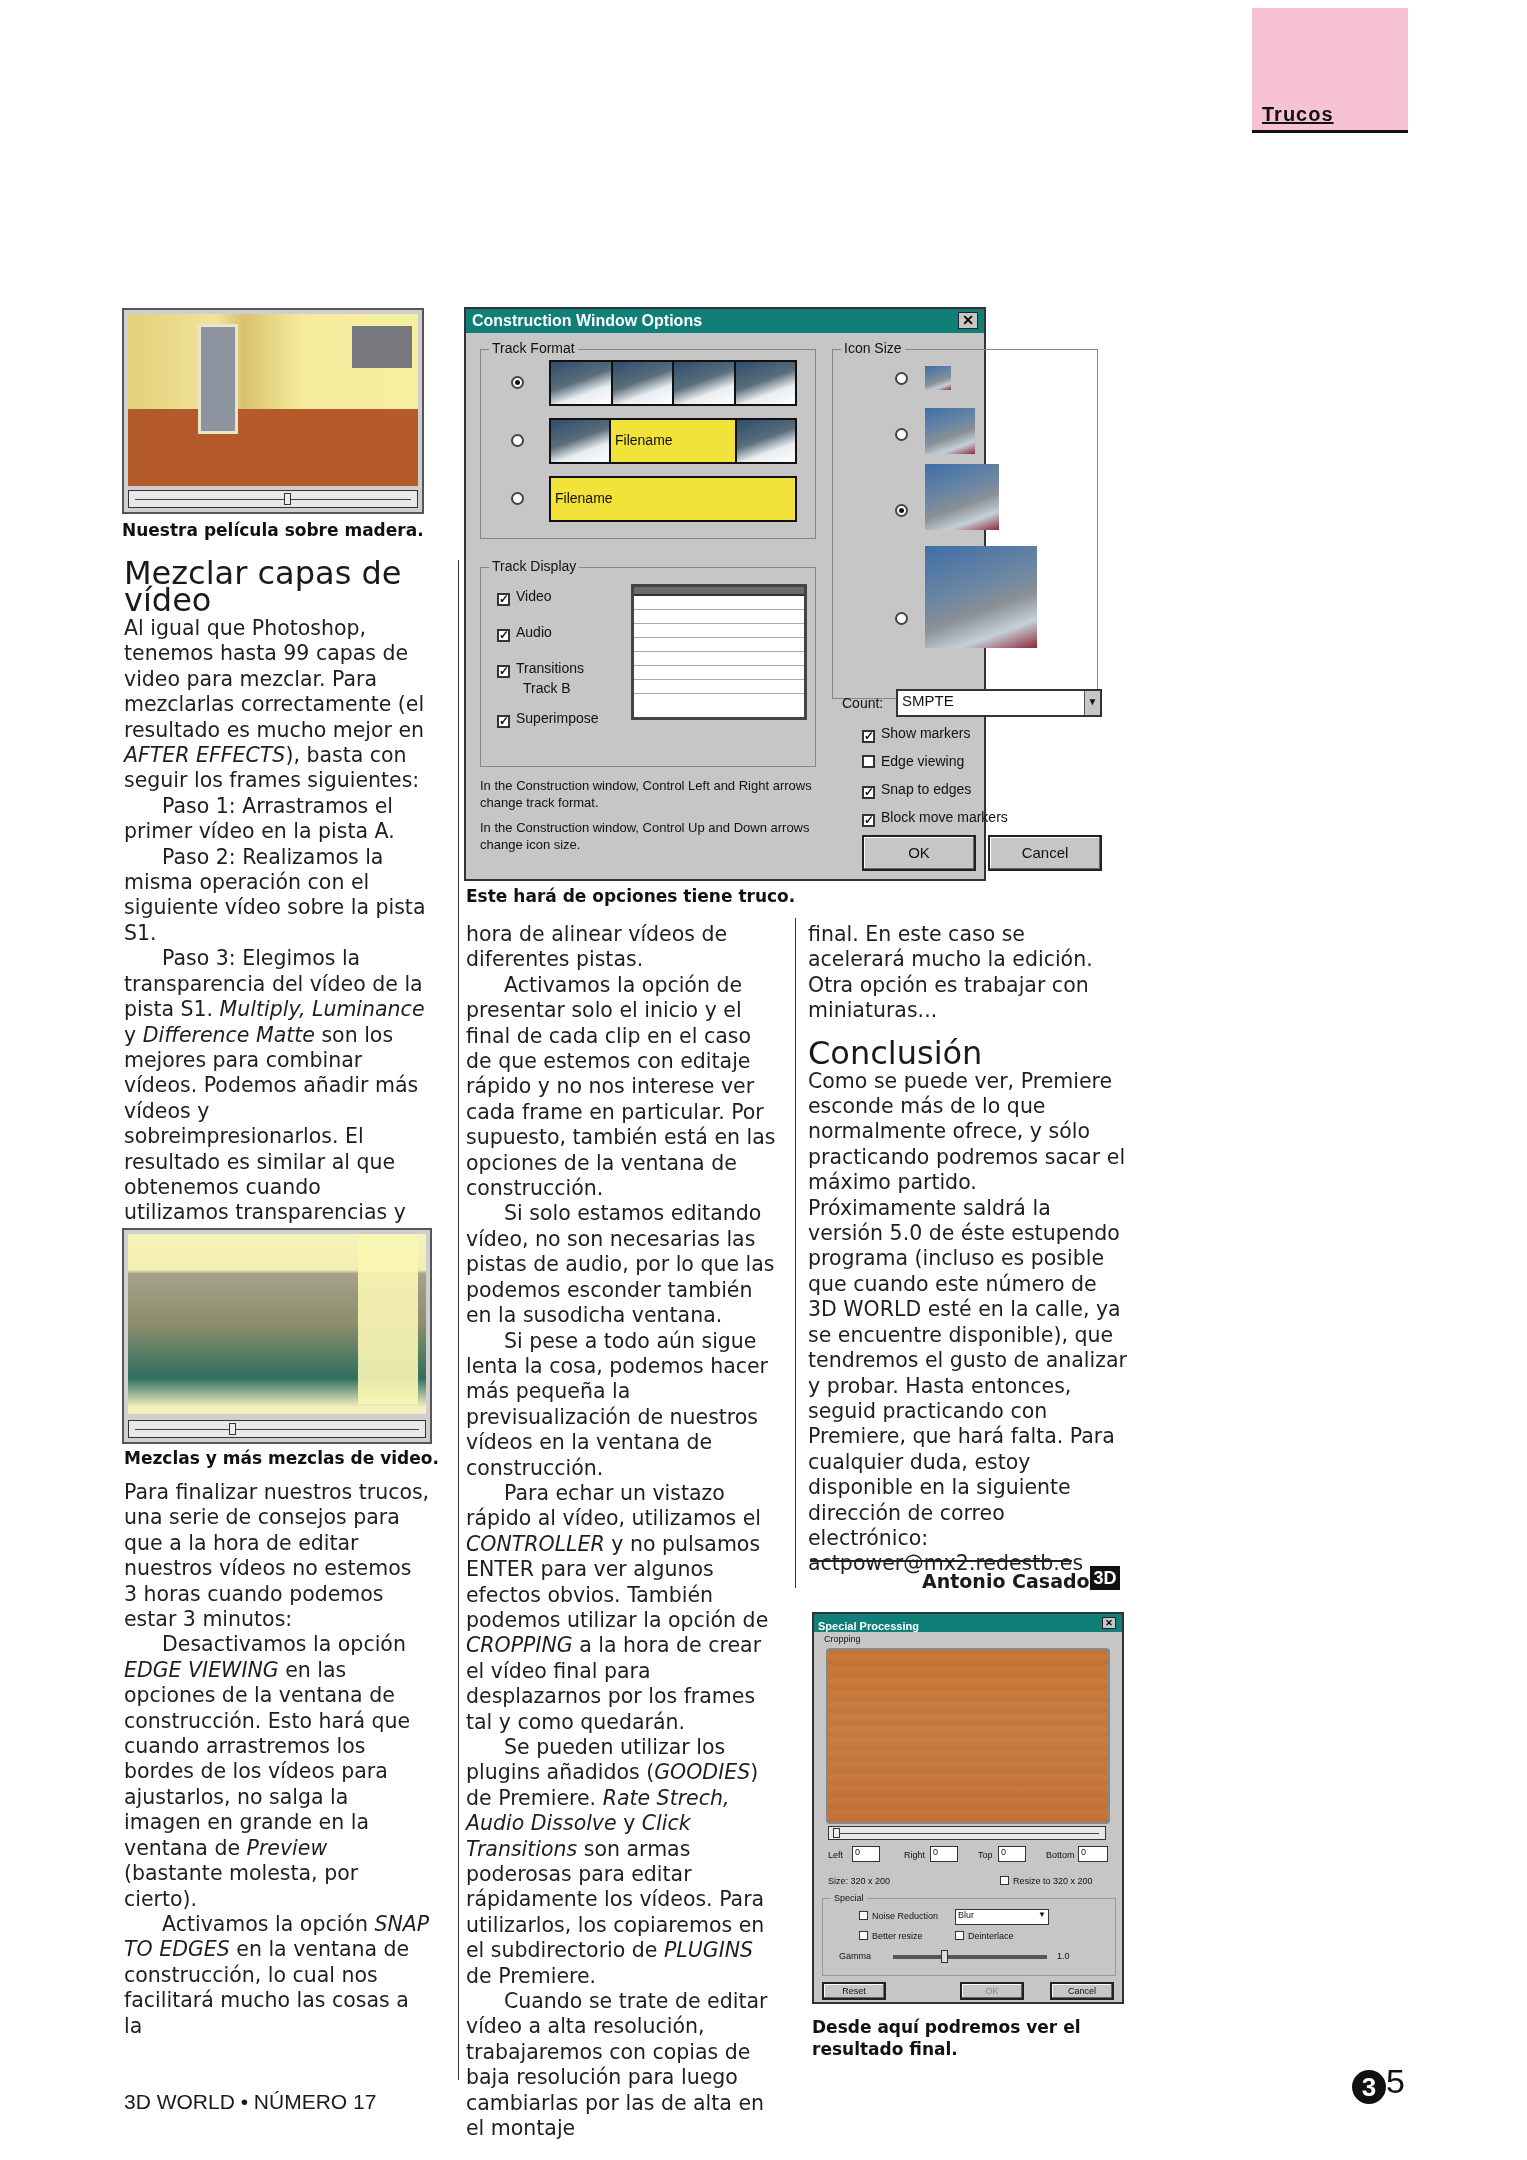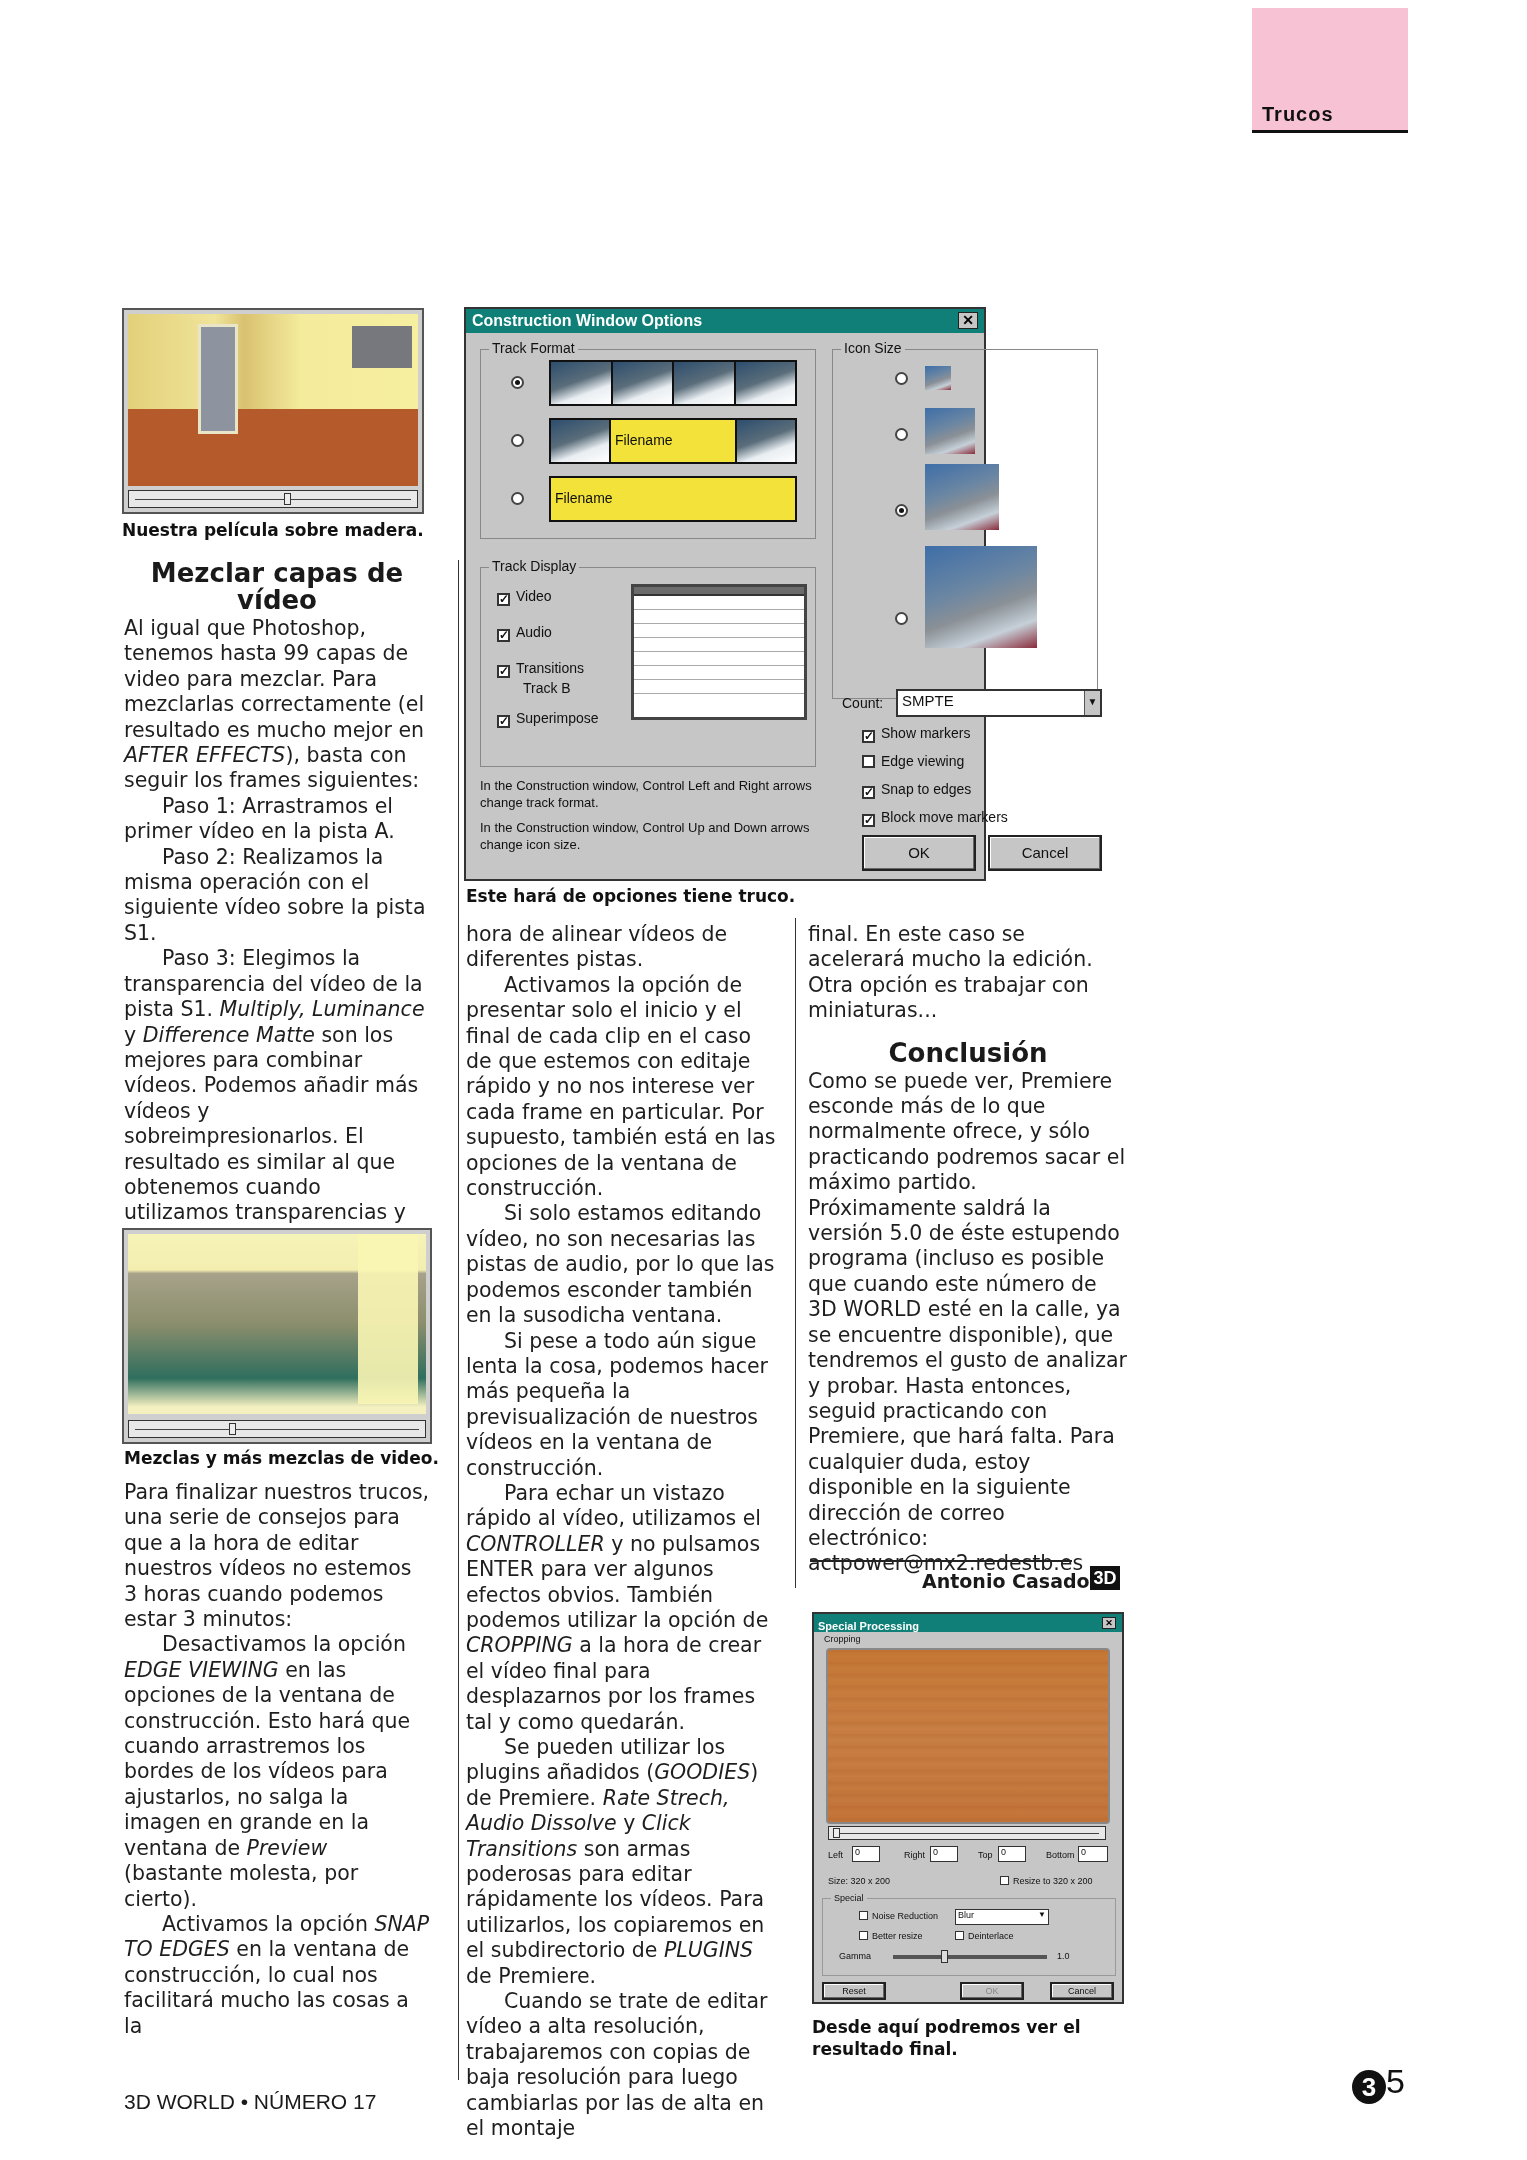--- a/index.html
+++ b/index.html
@@ -1,31 +1,31 @@
 <!DOCTYPE html>
 <html><head>
 <meta charset="utf-8">
 <style>
   * { box-sizing: border-box; margin: 0; padding: 0; }
   html, body { width: 1527px; height: 2160px; background: #ffffff; overflow: hidden; }
   body { position: relative; font-family: "DejaVu Sans", "Liberation Sans", sans-serif; color: #1a1a1a; }
 
   .section-tab { position: absolute; left: 1252px; top: 8px; width: 156px; height: 125px; background: #f7c3d4; }
-  .section-label { position: absolute; left: 1262px; top: 103px; font-family: "Liberation Sans", sans-serif; font-weight: bold; font-size: 20px; letter-spacing: 1px; color: #111; }
+  .section-label { position: absolute; left: 1262px; top: 103px; font-family: "Liberation Sans", sans-serif; font-weight: bold; font-size: 20px; letter-spacing: 1px; color: #111; text-decoration: underline; }
   .section-rule { position: absolute; left: 1252px; top: 130px; width: 156px; height: 3px; background: #111; }
 
   .col { position: absolute; font-size: 20.5px; line-height: 25.4px; color: #1e1e1e; }
   .col p { margin: 0; }
   .col p.ind { text-indent: 38px; }
   .col i { font-style: italic; }
   .col-left { left: 124px; top: 560px; width: 306px; }
   .col-mid  { left: 466px; top: 922px; width: 315px; }
   .col-right{ left: 808px; top: 922px; width: 320px; }
 
-  h2.head { font-family: "DejaVu Sans", sans-serif; font-weight: bold; font-size: 26px; line-height: 27px; color: #1a1a1a; margin-bottom: 2px; text-align: center; }
+  h2.head { font-family: "DejaVu Sans", sans-serif; font-weight: normal; font-size: 32px; line-height: 27px; color: #1a1a1a; margin-bottom: 2px; }
 
   .caption { position: absolute; font-family: "DejaVu Sans", sans-serif; font-weight: bold; font-size: 17px; color: #111; }
 
   .vrule { position: absolute; width: 1px; background: #333; }
 
   
   .photo-frame { position: absolute; border: 2px solid #555; background: #cfcfcf; }
   .photo-img { position: absolute; left: 4px; top: 4px; right: 4px; }
   .scrub { position: absolute; left: 4px; right: 4px; height: 18px; border: 1px solid #333; background: #e8e8e8; }
   .scrub .line { position: absolute; left: 6px; right: 6px; top: 8px; height: 1px; background: #444; }

